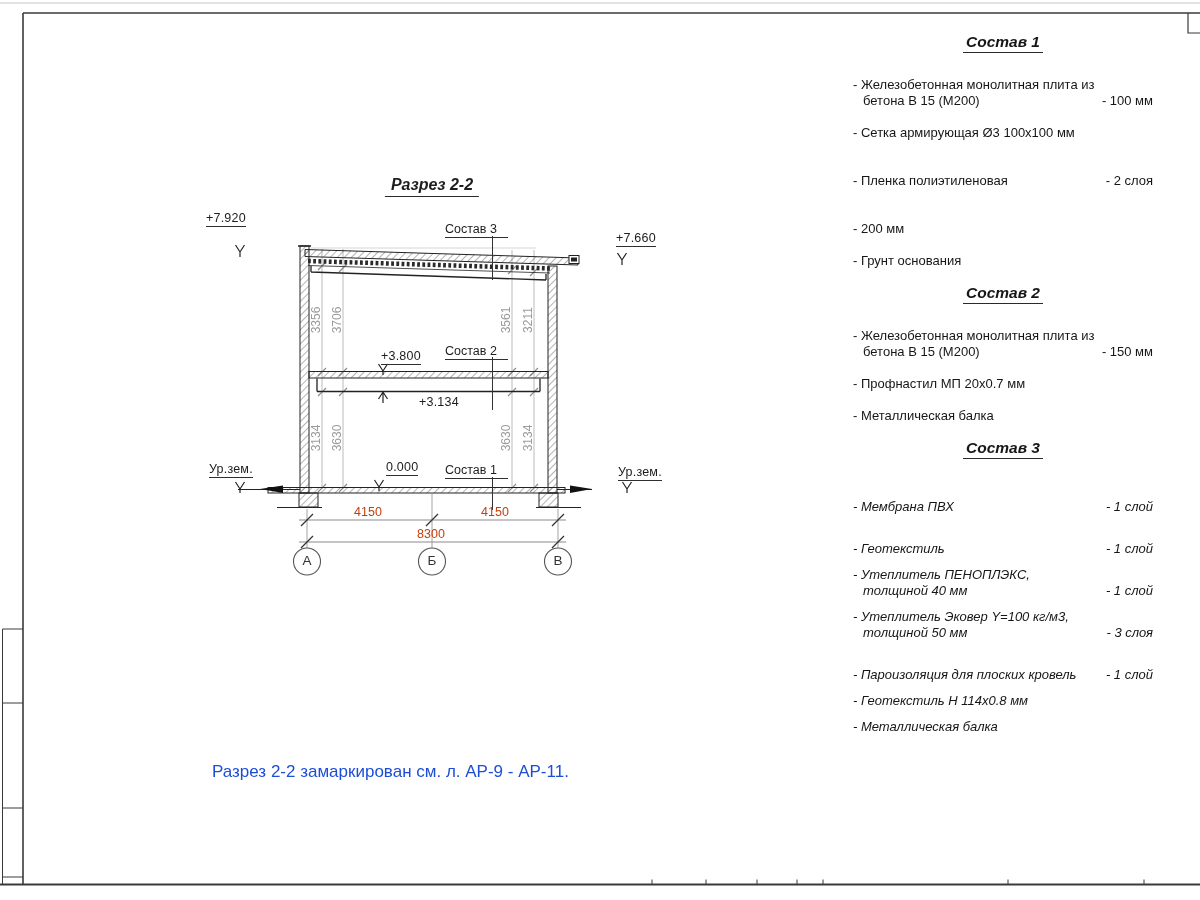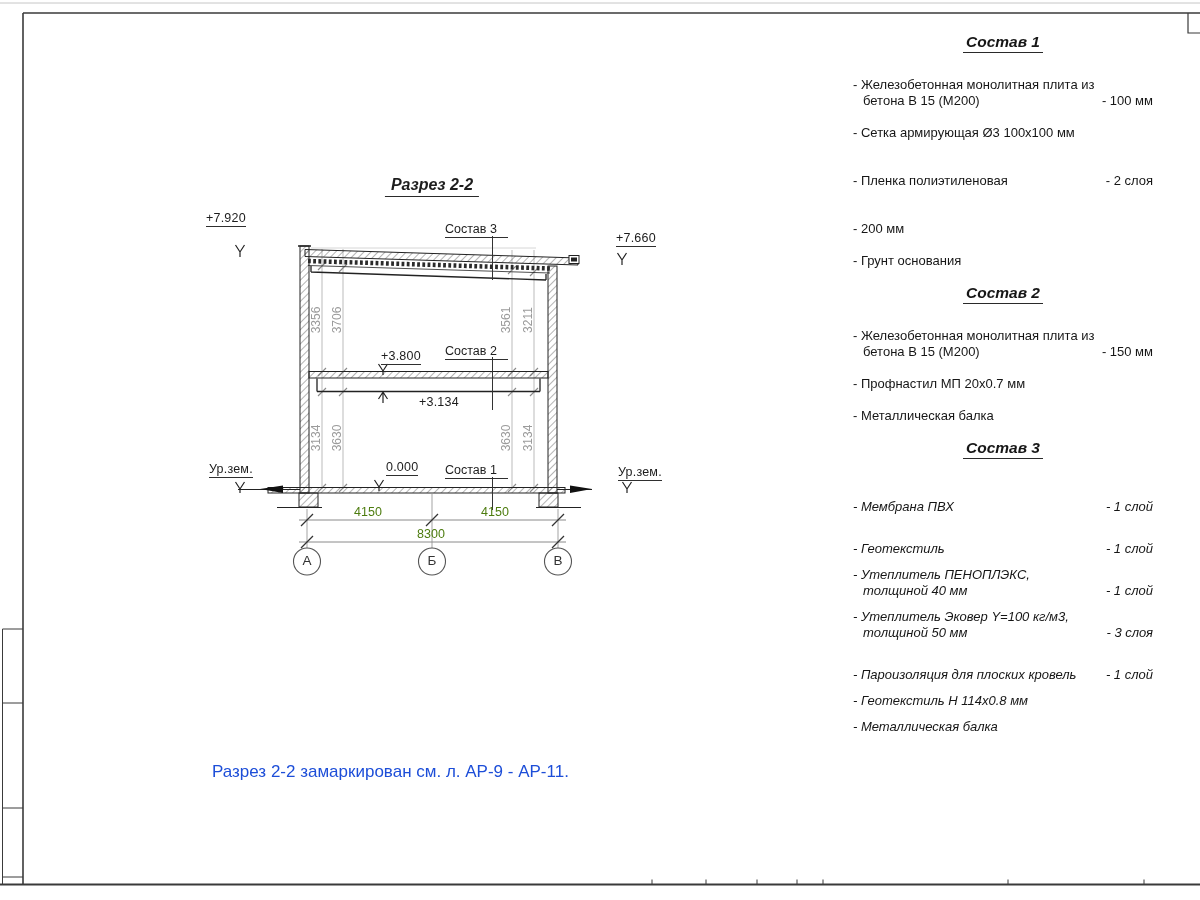--- a/index.html
+++ b/index.html
@@ -10,21 +10,21 @@
   .abs{position:absolute;}
   
   .dwg-title{left:432px;top:176px;transform:translateX(-50%);font-size:16px;font-style:italic;
              font-weight:600;border-bottom:1.3px solid #2a2a2a;padding:0 6px 2px 6px;white-space:nowrap;}
   .lvl{font-size:12.5px;color:#1d1d1d;border-bottom:1px solid #2f2f2f;padding-bottom:1px;
        white-space:nowrap;letter-spacing:.2px;}
   .leaderlbl{font-size:12.5px;color:#1d1d1d;border-bottom:1px solid #2f2f2f;width:63px;
              padding-bottom:1px;white-space:nowrap;}
   .vdim{width:60px;height:14px;font-size:12px;color:#9b9b9b;text-align:center;
         transform:rotate(-90deg);line-height:14px;white-space:nowrap;}
-  .hdim{width:50px;font-size:12.5px;color:#4d7c0f;text-align:center;white-space:nowrap;}
+  .hdim{width:50px;font-size:12.5px;color:#c2410c;text-align:center;white-space:nowrap;}
   .axis-letter{width:24px;font-size:13.5px;color:#333;text-align:center;}
   .note{font-size:17px;color:#1d4ed8;white-space:nowrap;}
   
   .specs{position:absolute;left:853px;top:26px;width:300px;padding-top:8px;font-size:13px;
          line-height:16px;color:#161616;}
   .spec-title{text-align:center;margin:0 0 26px 0;}
   .spec-title span{font-size:15.5px;font-style:italic;font-weight:600;
                    border-bottom:1.3px solid #2a2a2a;padding:0 3px 2px 3px;}
   .spec-sec-2 .spec-title{margin-top:6px;}
   .spec-sec-3 .spec-title{margin-top:10px;}

